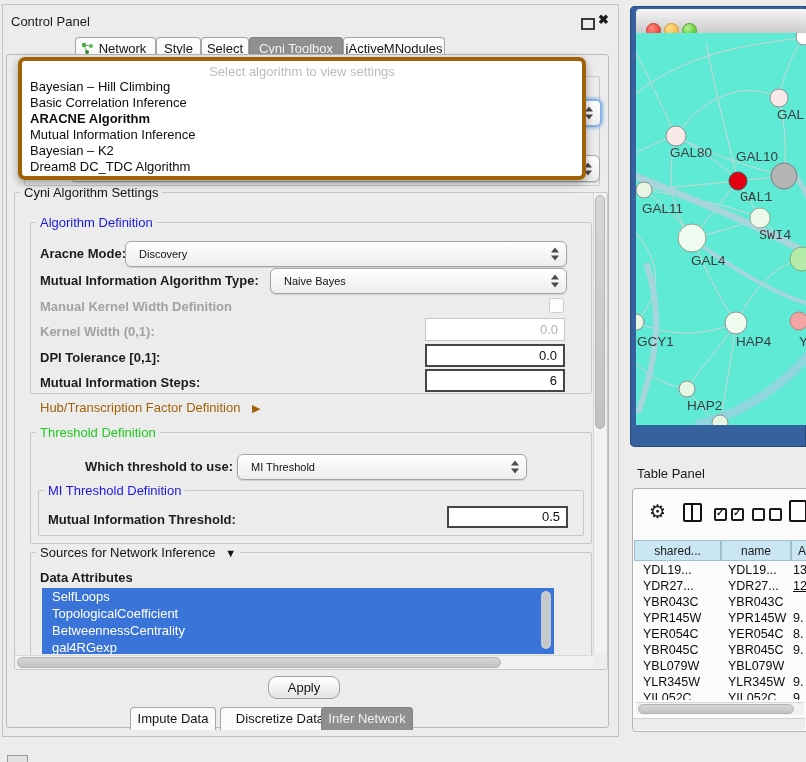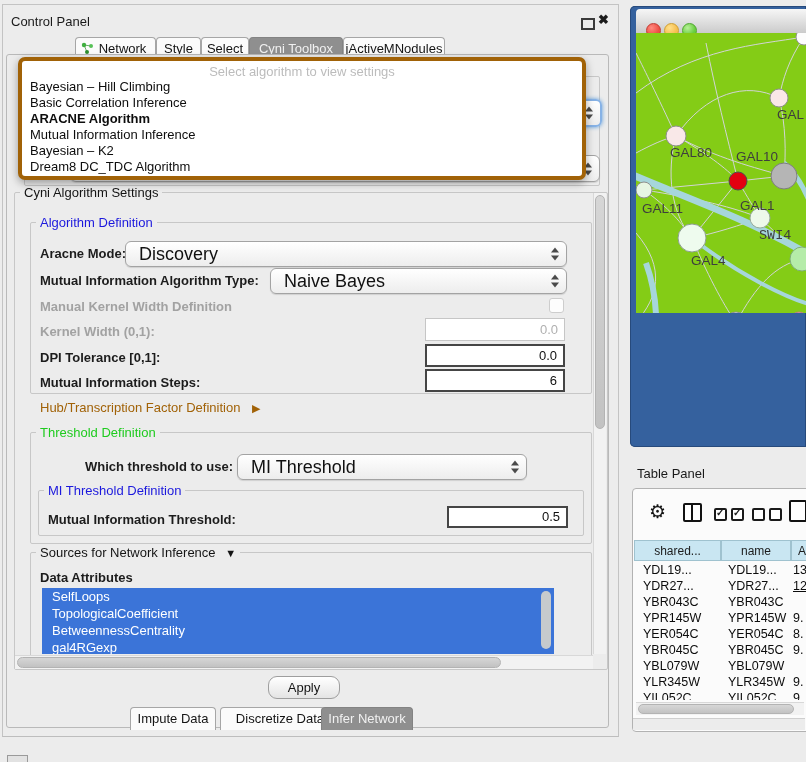--- a/index.html
+++ b/index.html
@@ -18,21 +18,21 @@
   #cp-body{left:6px;top:54px;width:601px;height:672px;border:1px solid #b9b9b9;border-radius:3px;background:#ececec;}
   
   .grp{border:1px solid #c7c7c7;border-radius:2px;background:transparent;}
   .gtitle{background:#ececec;padding:0 4px;font-size:13px;line-height:14px;white-space:nowrap;}
   .blue{color:#1b18dd;} .green{color:#1ecb1e;}
   
   .lbl{font-size:13px;font-weight:bold;color:#1c1c1c;white-space:nowrap;}
   .lbl.dis{color:#a2a2a2;}
   .plain{font-size:13px;color:#a16207;white-space:nowrap;}
   .combo{background:linear-gradient(#ffffff,#ededed);border:1px solid #a3a3a3;border-radius:6px;
-         font-size:18px;color:#111;box-shadow:0 1px 1px rgba(0,0,0,.12);text-decoration:underline;}
+         font-size:11px;color:#111;box-shadow:0 1px 1px rgba(0,0,0,.12);text-decoration:underline;}
   .combo .ctext{position:absolute;left:13px;top:0;line-height:24px;white-space:nowrap;}
   .spin{position:absolute;right:6px;top:50%;width:9px;height:13px;transform:translateY(-50%);}
   .spin::before{content:"";position:absolute;left:0;top:0;border-left:4.5px solid transparent;
         border-right:4.5px solid transparent;border-bottom:5px solid #4a4a4a;}
   .spin::after{content:"";position:absolute;left:0;bottom:0;border-left:4.5px solid transparent;
         border-right:4.5px solid transparent;border-top:5px solid #4a4a4a;}
   .field{background:#fff;border:2px solid #454545;font-size:13px;color:#101010;text-align:right;padding-right:6px;}
   .field.dis{border:1px solid #c6c6c6;color:#b0b0b0;}
   
   #popup{left:18px;top:57px;width:560px;height:115px;background:#fff;border:4px solid #a16207;
@@ -50,21 +50,21 @@
   .sb-thumb{background:linear-gradient(#d6d6d6,#c2c2c2);border:1px solid #b3b3b3;border-radius:6px;}
   
   #apply{left:268px;top:676px;width:70px;height:21px;border:1px solid #9e9e9e;border-radius:9px;
          background:linear-gradient(#ffffff,#e4e4e4);font-size:13px;color:#151515;text-align:center;line-height:21px;z-index:3;}
   
   #netwin{left:630px;top:6px;width:176px;height:441px;background:#35619e;border-radius:5px 0 0 5px;
           box-shadow:inset 0 0 0 1px #274a7c;}
   #net-titlebar{left:636px;top:9px;width:170px;height:24px;background:linear-gradient(#f6f6f6,#cbcbcb);
           border-radius:4px 0 0 0;border-bottom:1px solid #9c9c9c;}
   .light{width:13px;height:13px;border-radius:50%;top:14px;}
-  #net-canvas{left:636px;top:33px;width:170px;height:280px;background:#84cc16;overflow:hidden;}
+  #net-canvas{left:636px;top:33px;width:170px;height:392px;background:#5eead4;overflow:hidden;}
   .node-lab{position:absolute;font-size:13.5px;color:#3e3e3e;white-space:nowrap;}
   
   .tp-title{left:637px;top:466px;font-size:13px;color:#1a1a1a;}
   #tp-box{left:632px;top:488px;width:176px;height:242px;background:#fbfbfb;border:1px solid #b2b2b2;border-radius:4px;}
   .gear{font-size:19px;color:#141414;line-height:19px;}
   .col-ic{width:15px;height:15px;border:2px solid #121212;border-radius:2px;background:#fff;position:relative;}
   .col-ic::after{content:"";position:absolute;left:6px;top:0;width:2px;height:100%;background:#121212;}
   .mini-cb{width:9px;height:9px;border:2px solid #1a1a1a;border-radius:2px;position:relative;display:inline-block;margin-right:4px;background:#fff;}
   .mini-cb.ck::after{content:"✓";position:absolute;left:0px;top:-3px;font-size:10px;font-weight:bold;color:#1a1a1a;}
   .page-ic{width:14px;height:18px;border:2px solid #121212;border-radius:2px;background:#fff;}
@@ -269,21 +269,21 @@
       <circle cx="0" cy="289" r="8" fill="#e7f6e3"></circle>
       <circle cx="100" cy="290" r="11" fill="#eefbee"></circle>
       <circle cx="163" cy="288" r="9" fill="#f3a4a3" stroke="#b97f7f"></circle>
       <circle cx="51" cy="356" r="8" fill="#e7f6e3"></circle>
       <circle cx="84" cy="390" r="8" fill="#e7f6e3"></circle>
     </g>
   </svg>
   <div class="node-lab" style="left:141px;top:74px;">GAL</div>
   <div class="node-lab" style="left:34px;top:112px;">GAL80</div>
   <div class="node-lab" style="left:100px;top:116px;">GAL10</div>
-  <div class="node-lab" style="left:104px;top:165px;">GAL1</div>
+  <div class="node-lab" style="left:104px;top:157px;font-family:Liberation Mono, monospace;">GAL1</div>
   <div class="node-lab" style="left:6px;top:168px;">GAL11</div>
   <div class="node-lab" style="left:55px;top:220px;">GAL4</div>
   <div class="node-lab" style="left:123px;top:195px;font-family:Liberation Mono, monospace;">SWI4</div>
   <div class="node-lab" style="left:1px;top:301px;">GCY1</div>
   <div class="node-lab" style="left:100px;top:301px;">HAP4</div>
   <div class="node-lab" style="left:51px;top:365px;">HAP2</div>
   <div class="node-lab" style="left:163px;top:301px;">Y</div>
 </div>
 
 <div class="abs tp-title">Table Panel</div>

